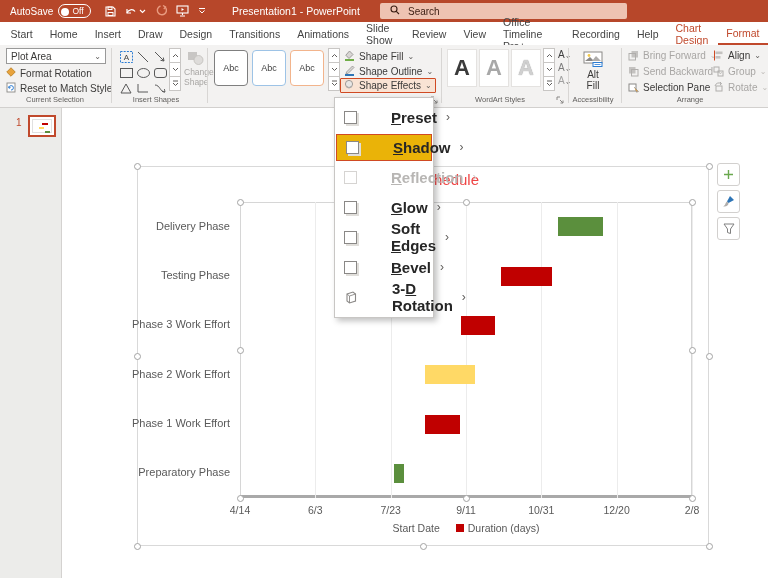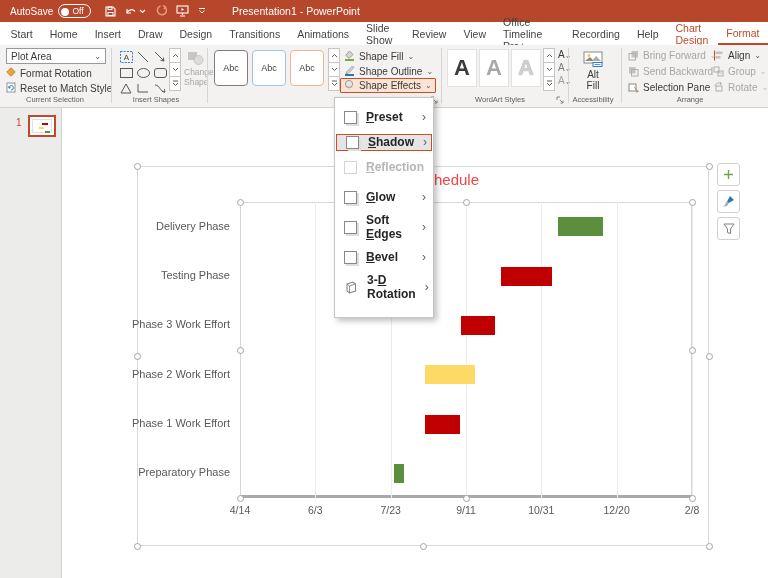--- a/index.html
+++ b/index.html
@@ -58,23 +58,23 @@
   .fx-row { position:absolute; display:flex; align-items:center; gap:4px; white-space:nowrap; }
   .fx-high { border:1.6px solid #d04a23; background:#f9e3d4; padding:0 3px; border-radius:1px; }
   .alt-text { position:absolute; left:576px; top:6px; width:34px; text-align:center; font-size:10px; color:#3b3a39; }
 
   
   .menu { position:absolute; left:334px; top:97px; width:100px; height:221px; background:#fff;
     border:1px solid #c8c6c4; box-shadow:3px 3px 6px rgba(0,0,0,.25); z-index:50; padding-top:4px; }
   .menu-item { height:30px; display:flex; align-items:center; padding:0 7px 0 9px; gap:9px; }
   .mi-icon { width:13px; height:13px; background:#fff; border:1.5px solid #8a8886; flex:none;
     box-shadow:2px 2px 0 #e0deda; }
-  .menu-item .lbl { flex:1; font-size:12px; font-weight:bold; color:#262626; }
+  .menu-item .lbl { flex:1; font-size:15px; font-weight:bold; color:#262626;margin-left:25px; }
   .menu-item .chev { font-size:12px; color:#605e5c; line-height:1; }
-  .menu-item.selected { border:1.6px solid #d04a23; background:#e5e5e5; height:17px; margin:1.5px 1px; }
+  .menu-item.selected { border:1.6px solid #d04a23; background:#eab308; height:27px; margin:1.5px 1px; }
   .menu-item.disabled .lbl { color:#b8b6b4; }
   .menu-item.disabled .chev { color:#cecccb; }
   .menu-item.disabled .mi-icon { border-color:#d6d4d2; box-shadow:none; }
 
   
   .workarea { position:absolute; left:0; top:108px; width:768px; height:470px; background:#fff; }
   .slidepanel { position:absolute; left:0; top:0; width:62px; height:470px;
     background:#ececea; border-right:1px solid #d4d2d0; }
   .slide-num { position:absolute; left:16px; top:9px; font-size:10px; color:#c0492c; }
   .thumb { position:absolute; left:28px; top:7px; width:28px; height:22px;
@@ -144,20 +144,29 @@
             <path d="M6.5 8 v2 M4 11 h5" stroke="#fff" stroke-width="1.1"></path>
           </svg>
       </span>
       <span>
         <svg width="8" height="6" viewBox="0 0 8 6">
             <path d="M1 0.5 h6 M1.5 2.5 L4 5 L6.5 2.5" fill="none" stroke="#fff" stroke-width="1"></path>
           </svg>
       </span>
     </div>
     <span class="doc-title">Presentation1 - PowerPoint</span>
+    <div class="searchbox">
+      <span>
+        <svg width="10" height="10" viewBox="0 0 10 10">
+            <circle cx="4" cy="4" r="3" fill="none" stroke="#3a1d12" stroke-width="1.1"></circle>
+            <path d="M6.3 6.3 L9 9" stroke="#3a1d12" stroke-width="1.1"></path>
+          </svg>
+      </span>
+      <span>Search</span>
+    </div>
   </div>
 
   <div class="tabrow" id="tabrow">
       <span class="tab">Start</span>
       <span class="tab">Home</span>
       <span class="tab">Insert</span>
       <span class="tab">Draw</span>
       <span class="tab">Design</span>
       <span class="tab">Transitions</span>
       <span class="tab">Animations</span>
@@ -477,20 +486,24 @@
         <div class="bar" style="left: 425.32px; width: 34.6533px; top: 306.5px; background: rgb(192, 0, 0);"></div>
         <div class="bar" style="left: 393.68px; width: 10.5467px; top: 355.833px; background: rgb(91, 143, 61);"></div>
         <div class="tick-label" style="left: 240px; top: 396px;">4/14</div>
         <div class="tick-label" style="left: 315.333px; top: 396px;">6/3</div>
         <div class="tick-label" style="left: 390.667px; top: 396px;">7/23</div>
         <div class="tick-label" style="left: 466px; top: 396px;">9/11</div>
         <div class="tick-label" style="left: 541.333px; top: 396px;">10/31</div>
         <div class="tick-label" style="left: 616.667px; top: 396px;">12/20</div>
         <div class="tick-label" style="left: 692px; top: 396px;">2/8</div>
       </div>
+    <div class="legend" id="legend">
+        <span><span>Start Date</span></span>
+        <span><span class="sw" style="background: rgb(192, 0, 0);"></span><span>Duration (days)</span></span>
+      </div>
     <div id="handles-layer">
         <div class="h" style="left: 133.5px; top: 54.5px;"></div>
         <div class="h" style="left: 419.5px; top: 54.5px;"></div>
         <div class="h" style="left: 705.5px; top: 54.5px;"></div>
         <div class="h" style="left: 133.5px; top: 244.5px;"></div>
         <div class="h" style="left: 705.5px; top: 244.5px;"></div>
         <div class="h" style="left: 133.5px; top: 434.5px;"></div>
         <div class="h" style="left: 419.5px; top: 434.5px;"></div>
         <div class="h" style="left: 705.5px; top: 434.5px;"></div>
         <div class="h" style="left: 236.5px; top: 90.5px;"></div>

